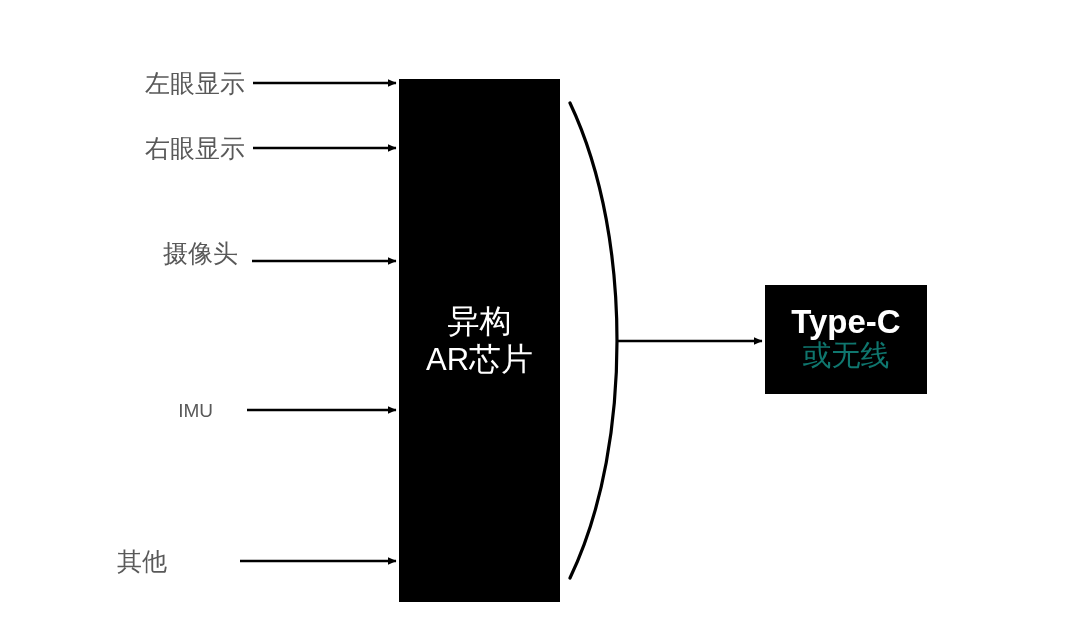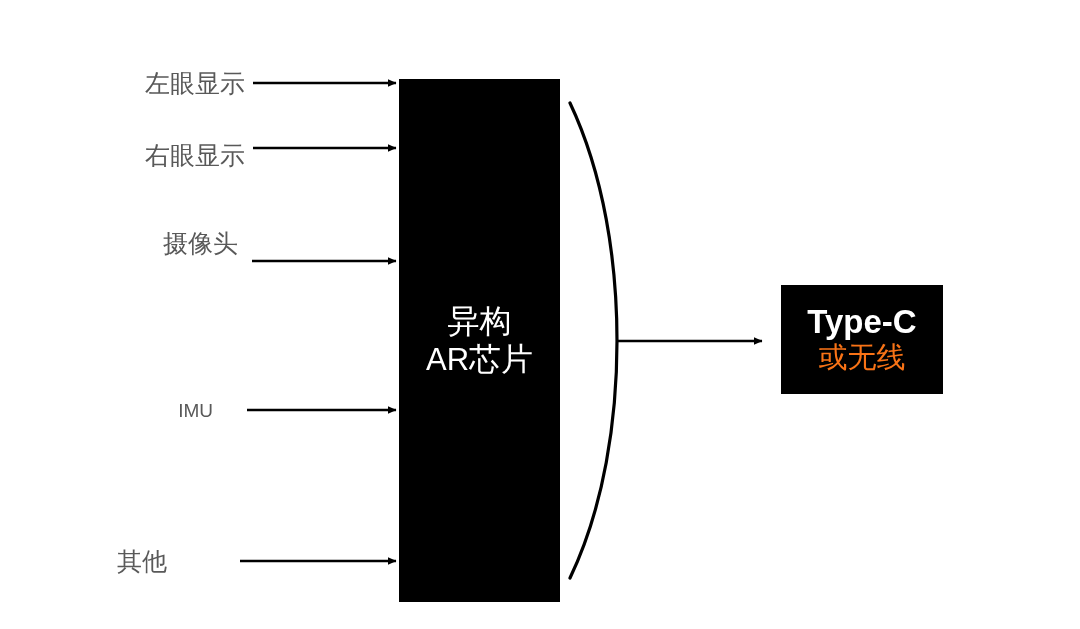--- a/index.html
+++ b/index.html
@@ -77,22 +77,22 @@
   }
   .out-line-1 {
     color: #ffffff;
     font-family: "Liberation Sans", sans-serif;
     font-weight: bold;
     font-size: 33px;
     line-height: 1.12;
     white-space: nowrap;
   }
   .out-line-2 {
-    color: #f97316;
-    font-family: Liberation Sans, sans-serif;
+    color: #0f766e;
+    font-family: Liberation Mono, monospace;
     font-weight: normal;
     font-size: 29px;
     line-height: 1.15;
     white-space: nowrap;
   }
 </style>
 </head>
 <body>
 
 <div id="canvas">
@@ -112,31 +112,31 @@
       <line x1="240" y1="561" x2="396" y2="561" stroke="#000000" stroke-width="2.6" marker-end="url(#arrowhead)"></line>
     </g>
 
     <path d="M570,103 C604,175 617,262 617,341 C617,420 604,507 570,578" fill="none" stroke="#000000" stroke-width="3.2" stroke-linecap="round"></path>
 
     <line x1="616" y1="341" x2="762" y2="341" stroke="#000000" stroke-width="2.6" marker-end="url(#arrowhead)"></line>
   </svg>
 
   <div class="input-label" style="right:835px; top:83px;">左眼显示</div>
 
-  <div class="input-label" style="right:835px; top:155px;">右眼显示</div>
+  <div class="input-label" style="right:835px; top:148px;">右眼显示</div>
 
-  <div class="input-label" style="right:842px; top:243px;">摄像头</div>
+  <div class="input-label" style="right:842px; top:253px;">摄像头</div>
 
   <div class="input-label latin" style="right:867px; top:410px;">IMU</div>
 
   <div class="input-label" style="right:913px; top:561px;">其他</div>
 
   <div class="chip-box" style="left:399px; top:55px; width:161px; height:523px;">
     <div class="chip-line chip-line-1">异构</div>
     <div class="chip-line chip-line-2"><span class="latin-bold">AR</span><span>芯片</span></div>
   </div>
 
-  <div class="out-box" style="left:781px; top:285px; width:162px; height:109px;">
+  <div class="out-box" style="left:765px; top:285px; width:162px; height:109px;">
     <div class="out-line-1">Type-C</div>
     <div class="out-line-2">或无线</div>
   </div>
 
 </div>
 
 </body></html>

